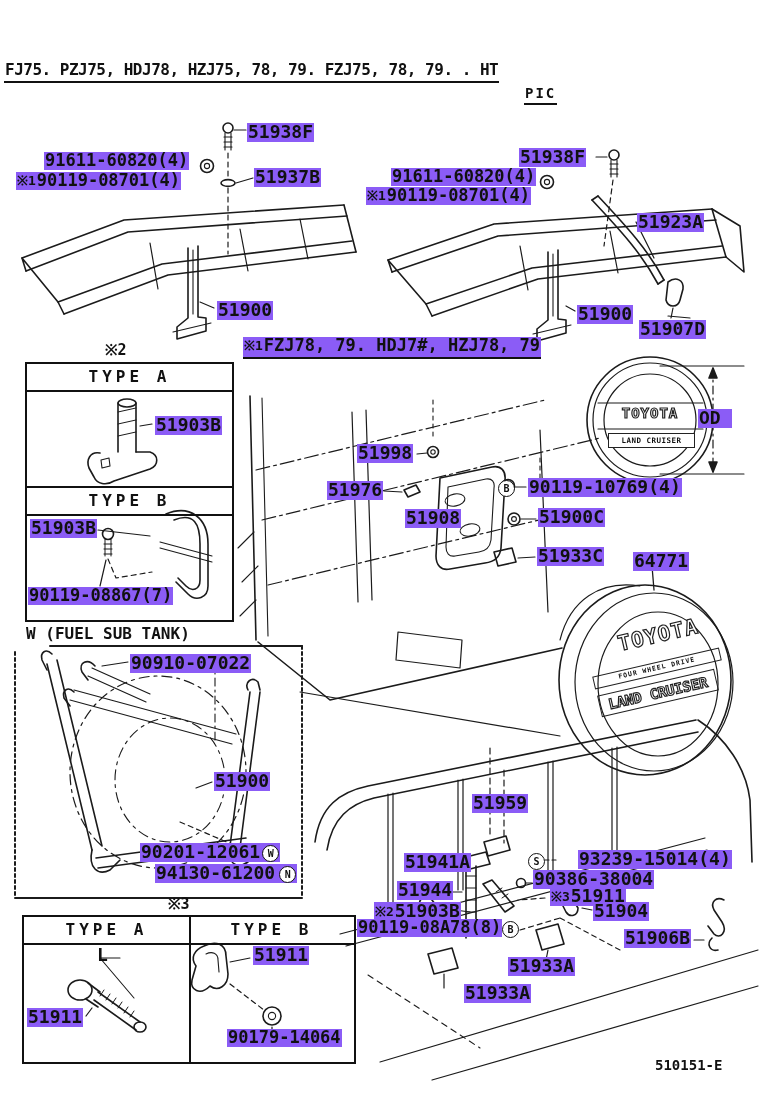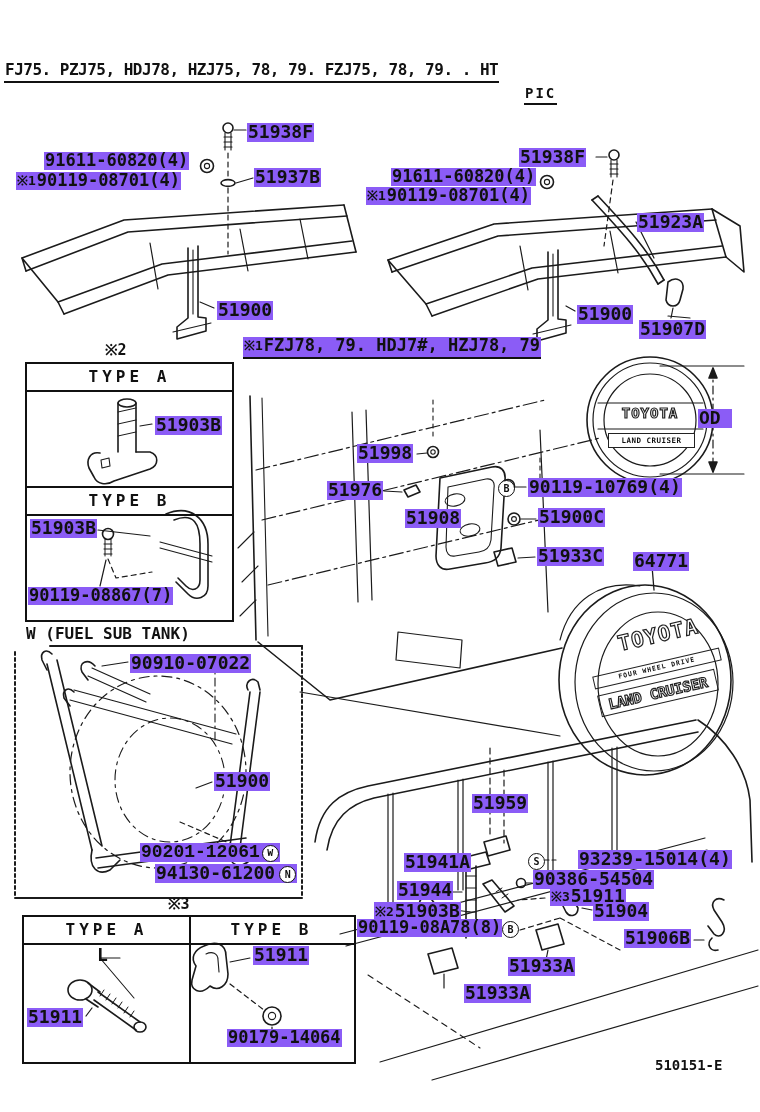--- a/index.html
+++ b/index.html
@@ -301,28 +301,28 @@
 <div class="lbl" style="left:698px;top:409px;width:32px;text-align:left;">OD</div>
 
 <div class="lbl" style="left:633px;top:552px;">64771</div>
 <div class="lbl nobg outline rot" style="left:598px;top:624px;width:120px;text-align:center;font-size:21px;letter-spacing:1px;padding:0;">TOYOTA</div>
 <div class="lblbox rot" style="left:592px;top:662px;width:128px;height:11px;font-size:6.5px;line-height:11px;font-weight:bold;letter-spacing:1px;background:transparent;">FOUR WHEEL DRIVE</div>
 <div class="lblbox rot outline" style="left:598px;top:682px;width:118px;height:20px;font-size:14px;line-height:20px;font-weight:bold;background:transparent;">LAND CRUISER</div>
 
 <div class="lbl nobg" style="left:25px;top:626px;font-size:16px;">W (FUEL SUB TANK)</div>
 <div class="lbl" style="left:130px;top:654px;">90910-07022</div>
 <div class="lbl" style="left:214px;top:772px;">51900</div>
-<div class="lbl" style="left:140px;top:843px;font-family:Liberation Mono, monospace;"><span>90201-12061</span><span class="circ" style="margin-left:2px;">W</span></div>
+<div class="lbl" style="left:140px;top:843px;"><span>90201-12061</span><span class="circ" style="margin-left:2px;">W</span></div>
 <div class="lbl" style="left:155px;top:864px;"><span>94130-61200</span><span class="circ" style="margin-left:4px;">N</span></div>
 
 <div class="lbl" style="left:472px;top:794px;text-align:right;">51959</div>
 <div class="lbl" style="left:404px;top:853px;">51941A</div>
 <span class="circ" style="position:absolute;left:528px;top:853px;z-index:2;">S</span>
 <div class="lbl" style="left:578px;top:850px;">93239-15014(4)</div>
-<div class="lbl" style="left:533px;top:870px;">90386-54504</div>
+<div class="lbl" style="left:533px;top:870px;">90386-38004</div>
 <div class="lbl" style="left:397px;top:881px;">51944</div>
 <div class="lbl" style="left:550px;top:887px;">
   <span class="mark">※3</span><span>51911</span>
 </div>
 <div class="lbl" style="left:374px;top:902px;">
   <span class="mark">※2</span><span>51903B</span>
 </div>
 <div class="lbl" style="left:593px;top:902px;">51904</div>
 <div class="lbl sm" style="left:357px;top:919px;">90119-08A78(8)</div>
 <span class="circ" style="position:absolute;left:502px;top:921px;z-index:2;">B</span>

